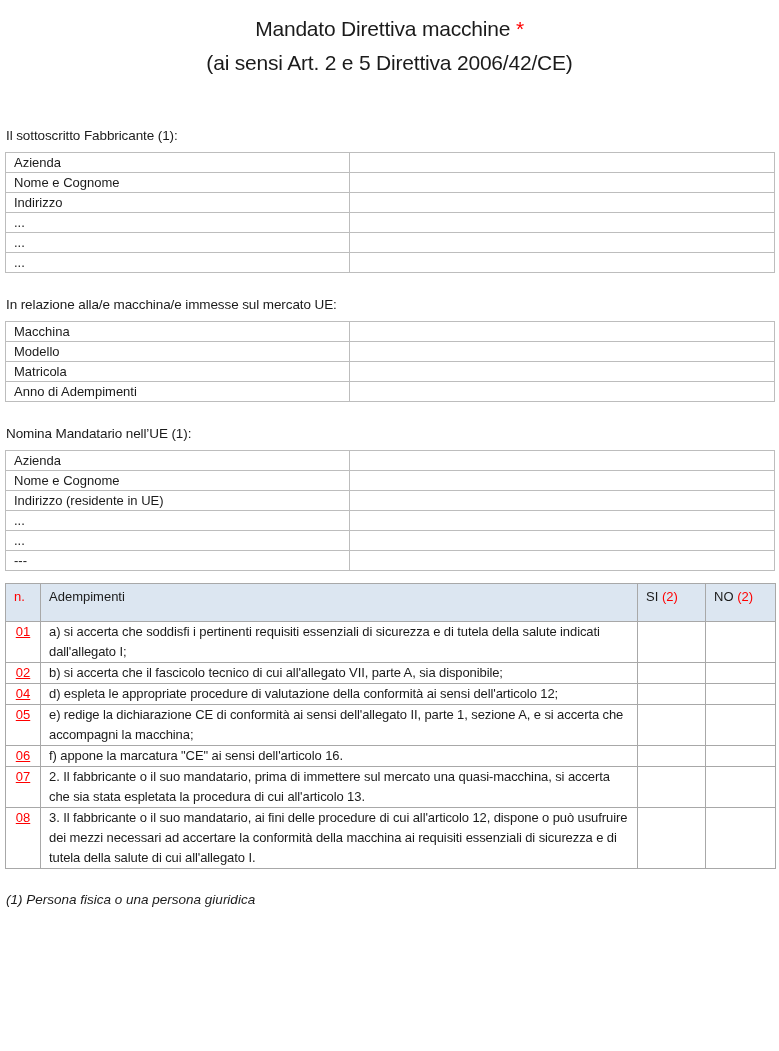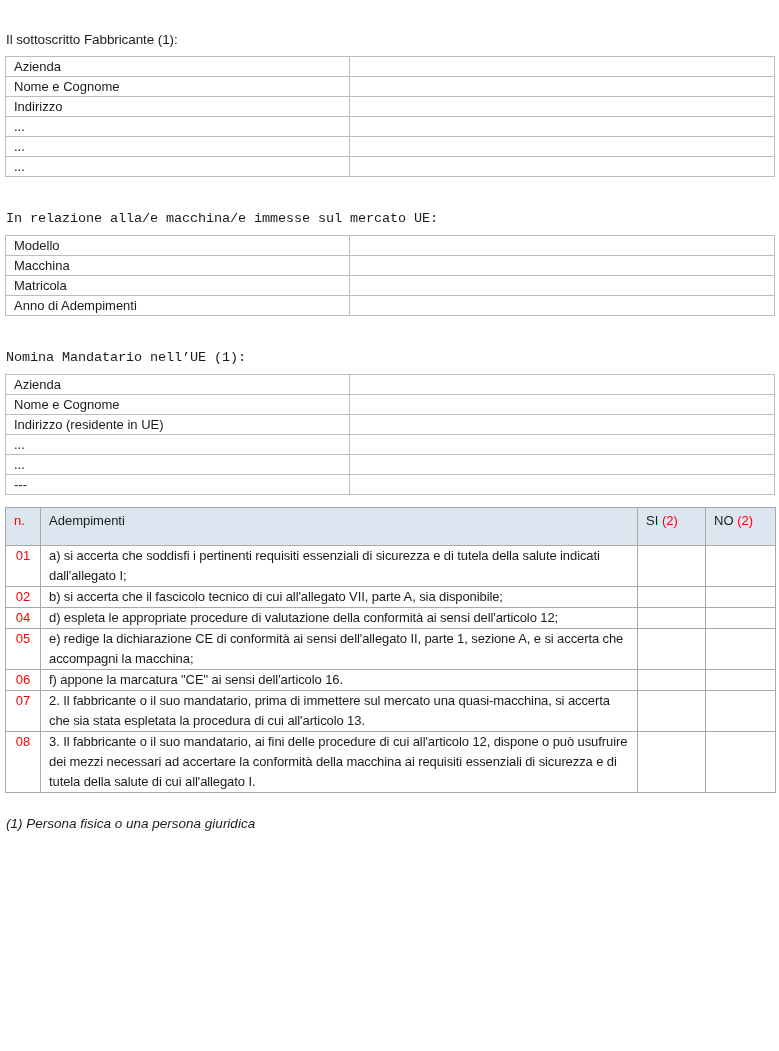--- a/index.html
+++ b/index.html
@@ -30,22 +30,22 @@
     letter-spacing: -0.2px;
   }
 
   
   .section-label {
     margin: 0 0 0 6px;
     font-size: 13.5px;
     line-height: 16px;
     letter-spacing: -0.1px;
   }
-  .mt-big   { margin-top: 32px; }
-  .mt-med   { margin-top: 34px; font-family: Liberation Mono, monospace; }
+  .mt-big   { margin-top: 48px; }
+  .mt-med   { margin-top: 24px; }
 
   
   table.fill {
     border-collapse: collapse;
     table-layout: fixed;
     width: 770px;
     margin: 8px 0 0 5px;
     padding-left: 14px;
   }
   table.fill td {
@@ -91,20 +91,21 @@
   }
   table.obl col.c-num { width: 35px; }
   table.obl col.c-txt { width: 597px; }
   table.obl col.c-si  { width: 68px; }
   table.obl col.c-no  { width: 70px; }
   table.obl td.num {
     text-align: center;
     padding: 0;
     line-height: 20px;
     color: var(--accent-red, #ff0000);
+    text-decoration: underline;
   }
   table.obl td.text {
     padding: 0 6px 0 8px;
     line-height: 20px;
     letter-spacing: -0.1px;
   }
   table.obl td.box { padding: 0; }
 
   
   .footnote {
@@ -112,20 +113,25 @@
     font-style: italic;
     font-size: 13.5px;
     line-height: 17px;
   }
 </style>
 </head>
 <body>
 
 <div class="doc">
 
+  <h1 class="title">
+    <div><span>Mandato Direttiva macchine</span>
+      <span class="red">*</span></div>
+    <div>(ai sensi Art. 2 e 5 Direttiva 2006/42/CE)</div>
+  </h1>
 
   <div class="section-label mt-big">Il sottoscritto Fabbricante (1):</div>
 
   <table class="fill">
     <tbody>
       <tr>
         <td class="k">Azienda</td>
         <td></td>
       </tr>
       <tr>
@@ -149,25 +155,25 @@
         <td></td>
       </tr>
     </tbody>
   </table>
 
   <div class="section-label mt-med">In relazione alla/e macchina/e immesse sul mercato UE:</div>
 
   <table class="fill">
     <tbody>
       <tr>
+        <td class="k">Macchina</td>
+        <td></td>
+      </tr>
+      <tr>
         <td class="k">Modello</td>
-        <td></td>
-      </tr>
-      <tr>
-        <td class="k">Macchina</td>
         <td></td>
       </tr>
       <tr>
         <td class="k">Matricola</td>
         <td></td>
       </tr>
       <tr>
         <td class="k">Anno di Adempimenti</td>
         <td></td>
       </tr>

